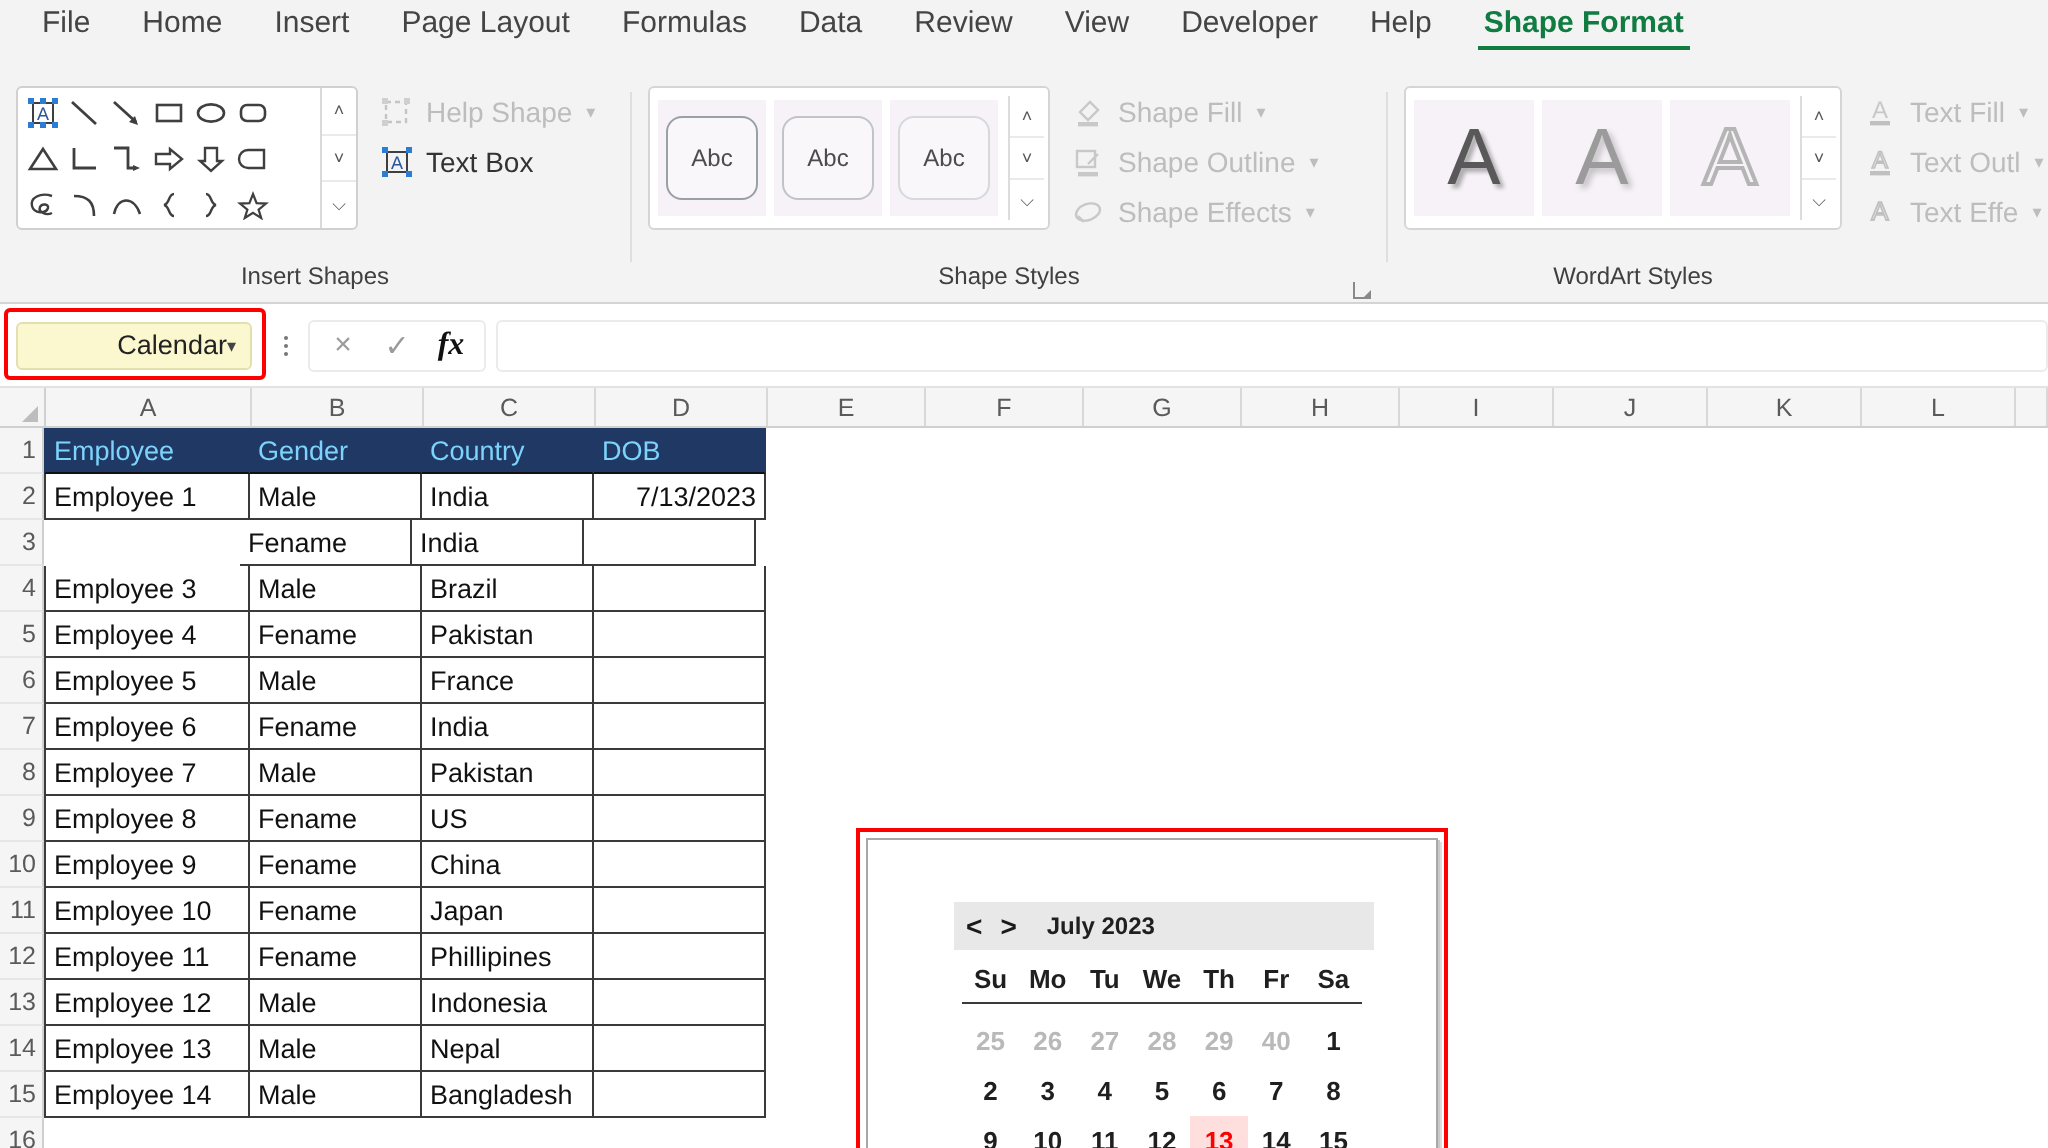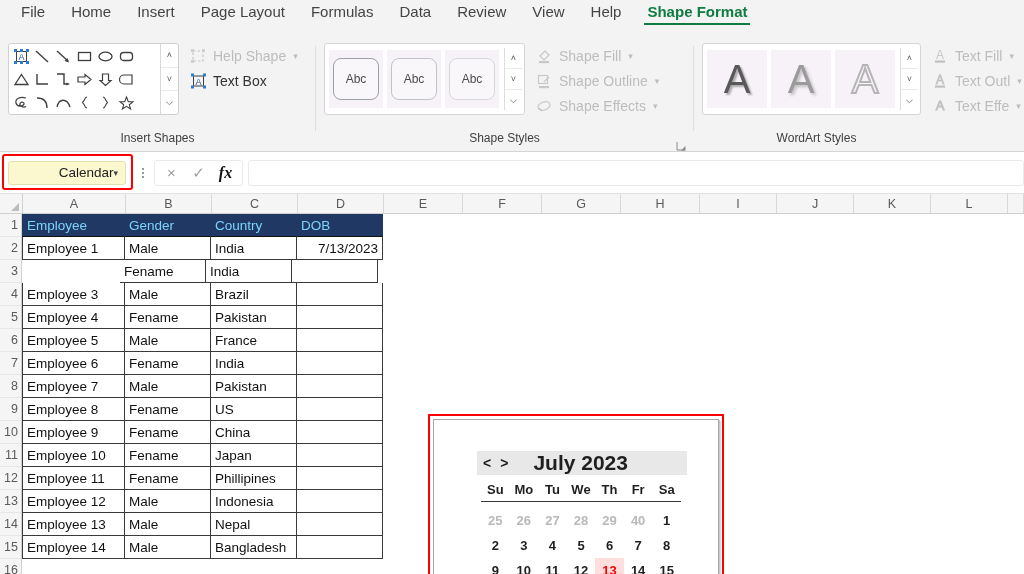--- a/index.html
+++ b/index.html
@@ -406,24 +406,24 @@
     gap: 9px;
   }
   .navbtn {
     font-size: 14px;
     font-weight: bold;
     color: #1a1a1a;
     line-height: 1;
     font-family: "Liberation Sans", sans-serif;
   }
   .caltitle {
-    font-size: 21px;
+    font-size: 12px;
     font-weight: bold;
     color: #1f1f1f;
-    margin-left: 16px;
+    margin-left: 6px;
   }
   .caldow {
     position: absolute;
     left: 47px; top: 62px;
     width: 200px;
     display: grid;
     grid-template-columns: repeat(7, 1fr);
     border-bottom: 1.5px solid #3a3a3a;
     padding-bottom: 4px;
   }
@@ -462,20 +462,21 @@
 
   <div class="tabbar">
     <div class="tab">File</div>
     <div class="tab">Home</div>
     <div class="tab">Insert</div>
     <div class="tab">Page Layout</div>
     <div class="tab">Formulas</div>
     <div class="tab">Data</div>
     <div class="tab">Review</div>
     <div class="tab">View</div>
+    <div class="tab">Developer</div>
     <div class="tab">Help</div>
     <div class="tab active">Shape Format</div>
   </div>
 
   <div class="ribbon">
 
     <div class="rgroup" style="width:315px;">
       <div class="rgroup-body">
         <div class="shapegal">
           <div class="shapegrid">

